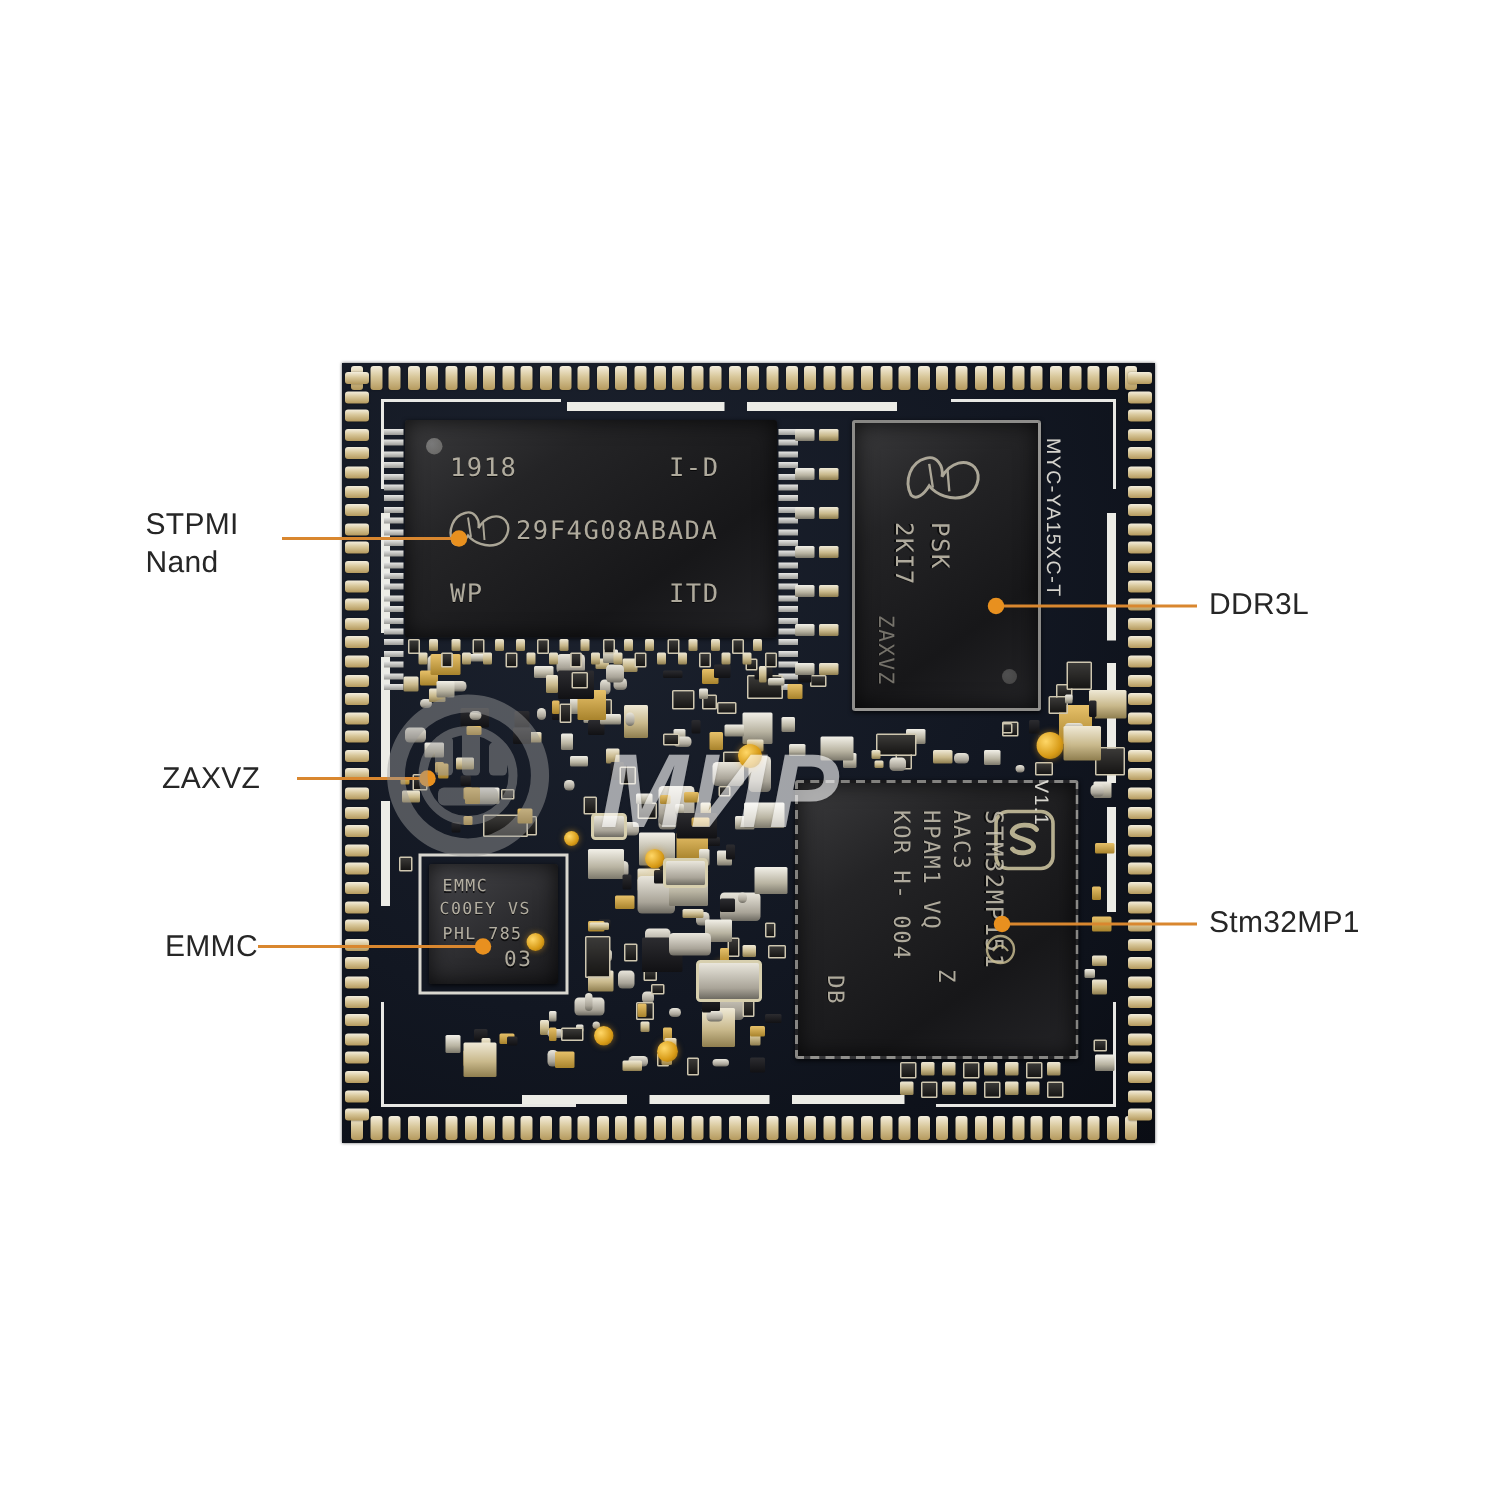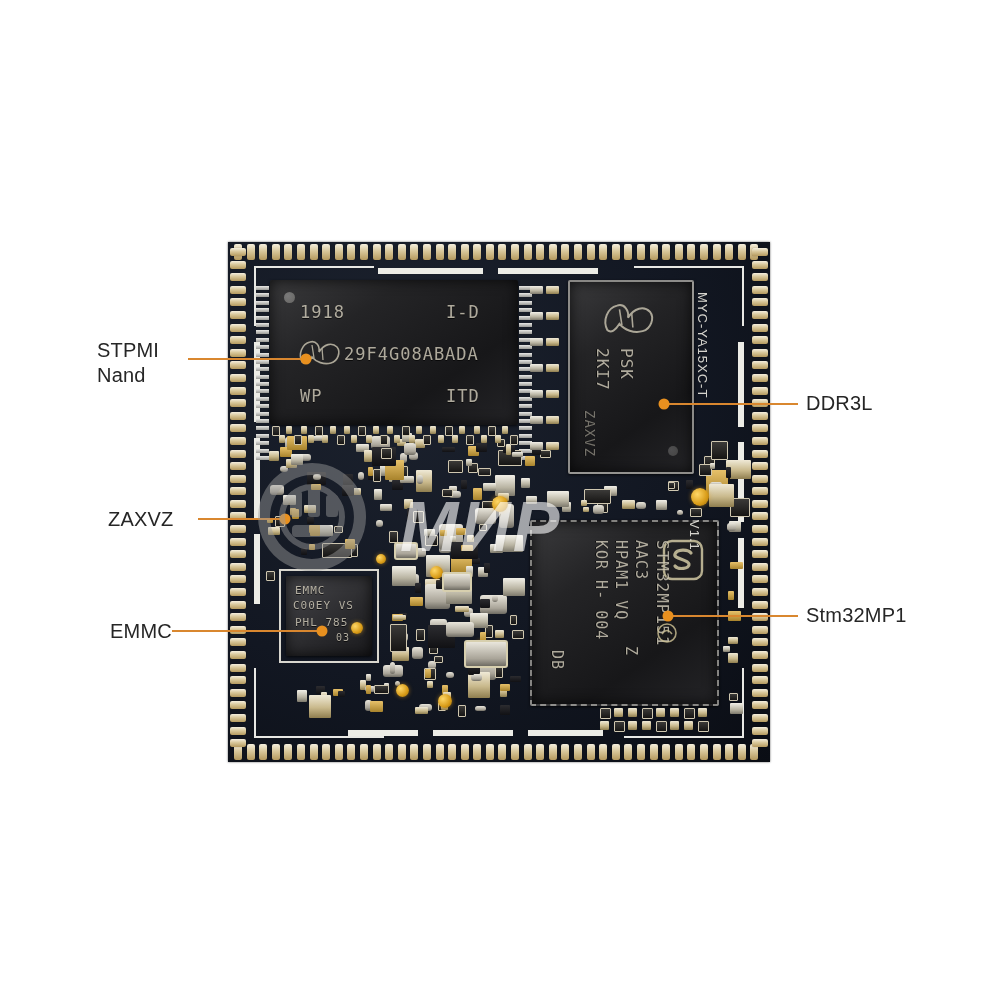--- a/index.html
+++ b/index.html
@@ -433,21 +433,21 @@
           <path d="M6 12 q5 -7 10 0" fill="none" stroke="#cbbf93" stroke-width="1.4"></path>
         </svg>
       </div>
     </div>
 
     <div class="chip" id="chip-pmic" style="left:58px;top:334px;width:86px;height:80px;">
       <div class="chip-body" style="background:linear-gradient(145deg,#46464a,#2a2a2d 60%,#1b1b1e);">
         <div class="chip-mark" style="left:9px;top:8px;font-size:11px;">EMMC</div>
         <div class="chip-mark" style="left:7px;top:23px;font-size:11px;">C00EY VS</div>
         <div class="chip-mark" style="left:9px;top:40px;font-size:11px;">PHL 785</div>
-        <div class="chip-mark" style="left:50px;top:56px;font-size:10px;">03</div>
+        <div class="chip-mark" style="left:50px;top:56px;font-size:14px;">03</div>
       </div>
       <div class="silk-frame" style="left:-7px;top:-7px;width:100px;height:94px;border-style:solid;border-color:#d9d7cf;"></div>
     </div>
 
     <div id="smd-layer">
         <div class="smd smd-dark" style="left: 140.1px; top: 227.9px; width: 7.7px; height: 10.4px;"></div>
         <div class="smd smd-res" style="left: 226.4px; top: 342.9px; width: 11.8px; height: 10.7px;"></div>
         <div class="smd smd-cap" style="left: 271.8px; top: 443.9px; width: 7px; height: 10.8px;"></div>
         <div class="smd smd-dark" style="left: 72.8px; top: 306.2px; width: 6.3px; height: 6.9px;"></div>
         <div class="smd smd-res" style="left: 439.6px; top: 239.1px; width: 9.3px; height: 7.6px;"></div>

